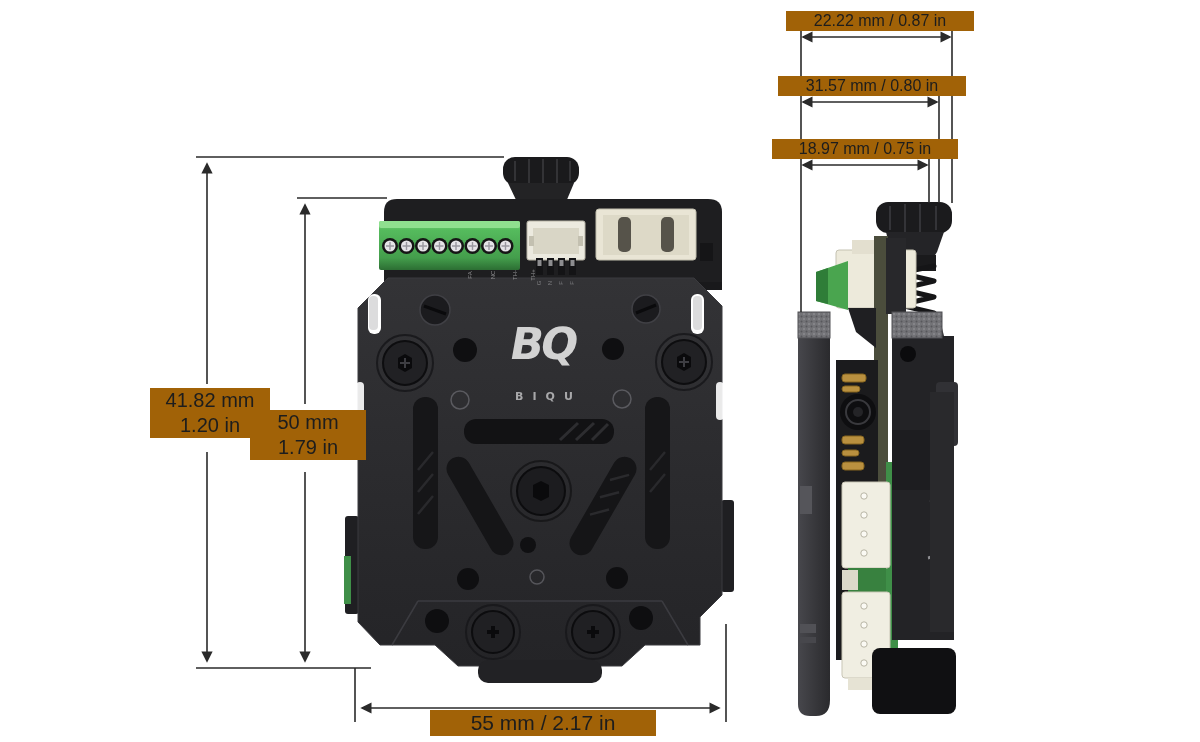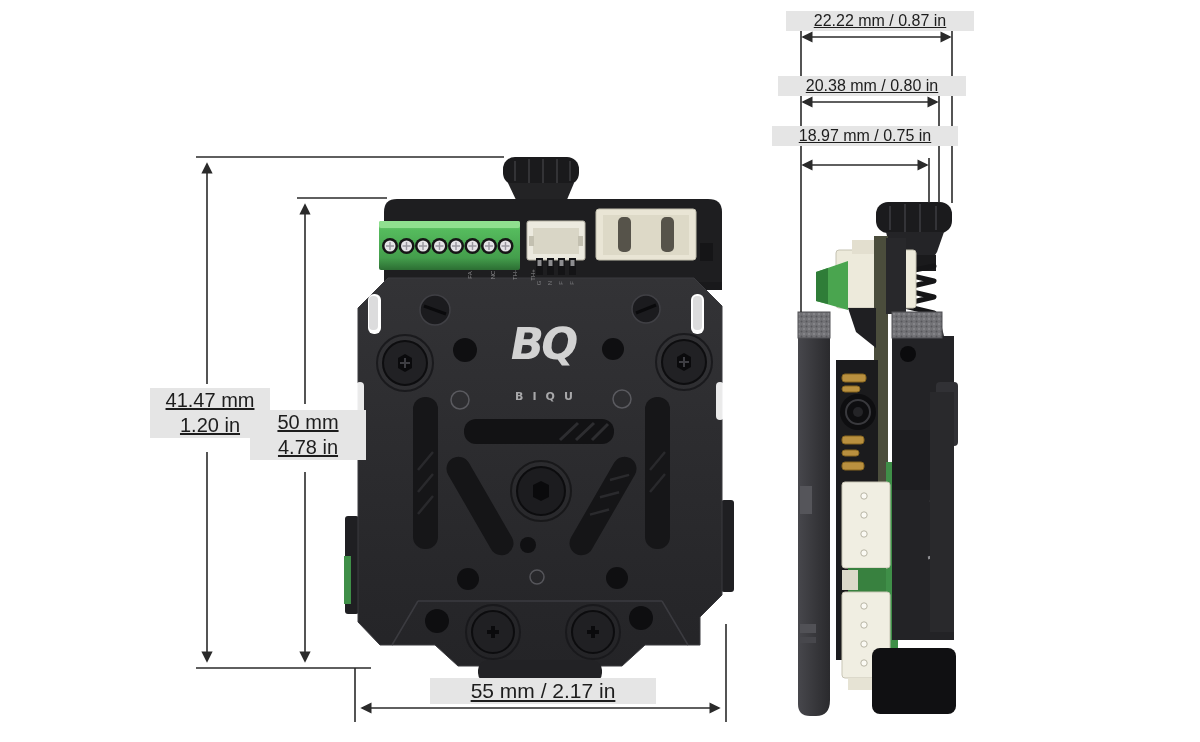--- a/index.html
+++ b/index.html
@@ -3,24 +3,24 @@
 <meta charset="utf-8">
 <style>
   html,body{margin:0;padding:0;background:#ffffff;}
   .stage{
     position:relative;width:1200px;height:742px;background:#ffffff;
     font-family:"Liberation Sans","DejaVu Sans",sans-serif;overflow:hidden;
   }
   .stage svg{position:absolute;left:0;top:0;}
   .dim{
     position:absolute;color:#1d1d1d;text-align:center;line-height:1.25;
-    background:#e5e5e5;padding:0 3px;white-space:nowrap;text-decoration:underline;
+    background:#a16207;padding:0 3px;white-space:nowrap;
   }
   .dim-lg{font-size:20px;}
-  .dim-md{font-size:21px;}
+  .dim-md{font-size:21px;margin-top:32px;}
   .dim-sm{font-size:16px;}
   .logo-mark{
     position:absolute;left:498px;top:318px;width:90px;text-align:center;
     color:#d2d2d2;font-size:44px;font-weight:800;letter-spacing:-3px;
     transform:skewX(-10deg);font-family:"DejaVu Sans",sans-serif;
   }
   .logo-word{
     position:absolute;left:496px;top:390px;width:96px;text-align:center;
     color:#a8a8aa;font-size:11px;font-weight:700;letter-spacing:9px;
     text-indent:9px;font-family:"DejaVu Sans",sans-serif;
@@ -345,31 +345,31 @@
       <line x1="939" y1="95" x2="939" y2="203"></line>
       <line x1="929" y1="158" x2="929" y2="203"></line>
 
       <line x1="803" y1="37" x2="950" y2="37" marker-start="url(#ah)" marker-end="url(#ah)"></line>
       <line x1="803" y1="102" x2="937" y2="102" marker-start="url(#ah)" marker-end="url(#ah)"></line>
       <line x1="803" y1="165" x2="927" y2="165" marker-start="url(#ah)" marker-end="url(#ah)"></line>
     </g>
   </svg>
 
   <div class="dim dim-lg" style="left:150px;top:388px;width:114px;">
-    <div>41.47 mm</div>
+    <div>41.82 mm</div>
     <div>1.20 in</div>
   </div>
   <div class="dim dim-lg" style="left:250px;top:410px;width:110px;">
     <div>50 mm</div>
-    <div>4.78 in</div>
+    <div>1.79 in</div>
   </div>
   <div class="dim dim-md" style="left:430px;top:678px;width:220px;">55 mm / 2.17 in</div>
   <div class="dim dim-sm" style="left:786px;top:11px;width:182px;">22.22 mm / 0.87 in</div>
-  <div class="dim dim-sm" style="left:778px;top:76px;width:182px;">20.38 mm / 0.80 in</div>
-  <div class="dim dim-sm" style="left:772px;top:126px;width:180px;">18.97 mm / 0.75 in</div>
+  <div class="dim dim-sm" style="left:778px;top:76px;width:182px;">31.57 mm / 0.80 in</div>
+  <div class="dim dim-sm" style="left:772px;top:139px;width:180px;">18.97 mm / 0.75 in</div>
 
   <div class="logo-mark">BQ</div>
   <div class="logo-word">BIQU</div>
 
   <div class="pinlab" style="left:466px;top:272px;">FA</div>
   <div class="pinlab" style="left:489px;top:272px;">NC</div>
   <div class="pinlab" style="left:510px;top:272px;">TH-</div>
   <div class="pinlab" style="left:527px;top:272px;">TH+</div>
   <div class="pinlab pinlab2" style="left:537px;top:280px;">G</div>
   <div class="pinlab pinlab2" style="left:548px;top:280px;">N</div>

